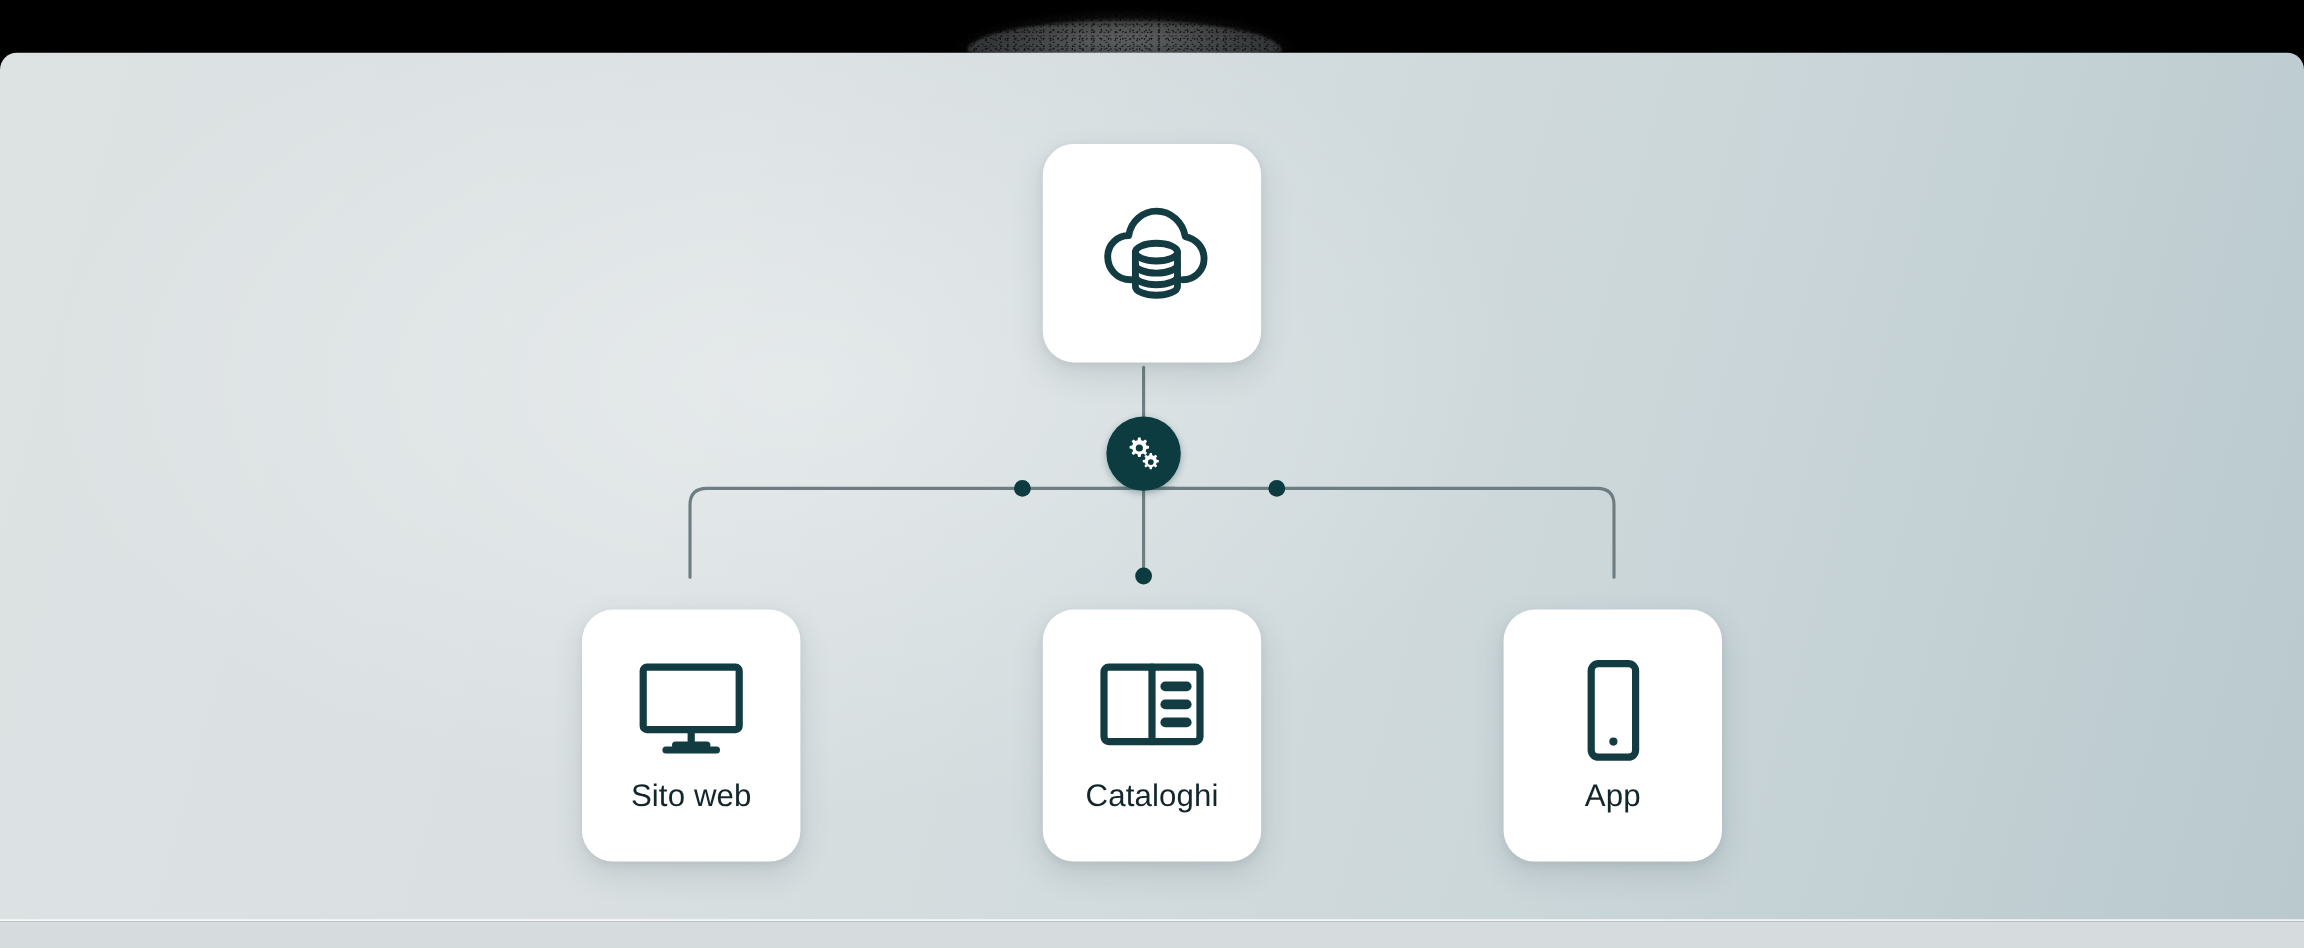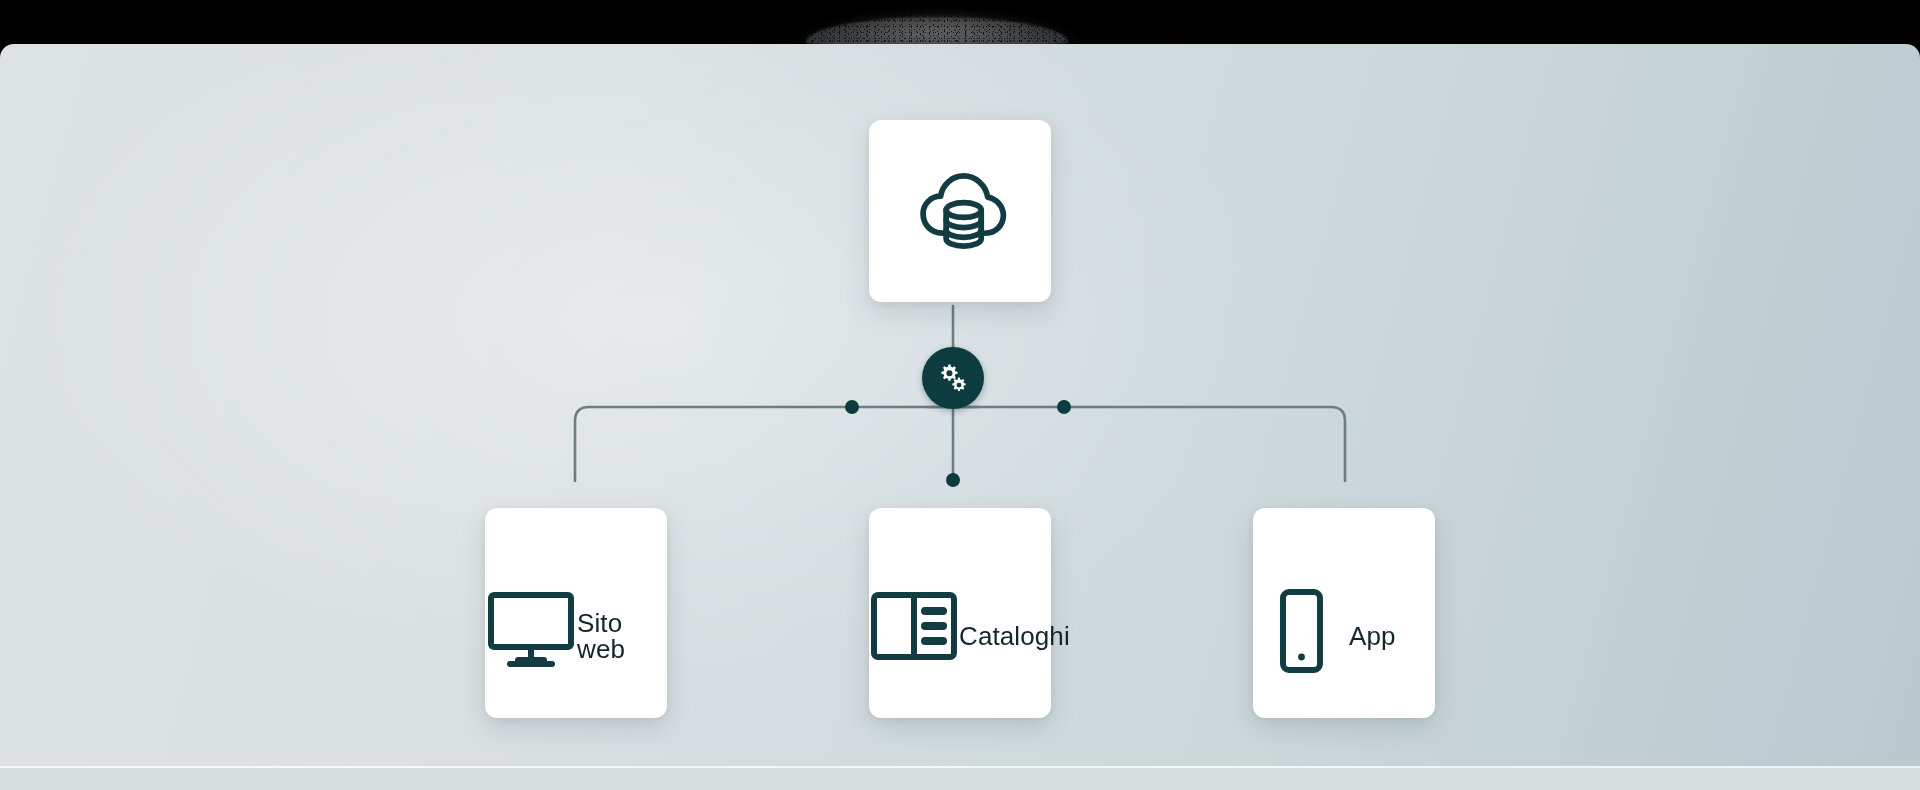--- a/index.html
+++ b/index.html
@@ -126,23 +126,24 @@
     left: 0; top: 0;
     width: 1920px;
     height: 790px;
     pointer-events: none;
   }
 
   
   .card {
     position: absolute;
     background: #ffffff;
-    border-radius: 12px;
+    border-radius: 26px;
     box-shadow: 0 10px 26px rgba(60,80,90,0.16), 0 2px 6px rgba(60,80,90,0.08);
     display: flex;
+    flex-direction: column;
     align-items: center;
   }
 
   .card-cloud {
     left: 869px;
     top: 120px;
     width: 182px;
     height: 182px;
     justify-content: center;
   }

